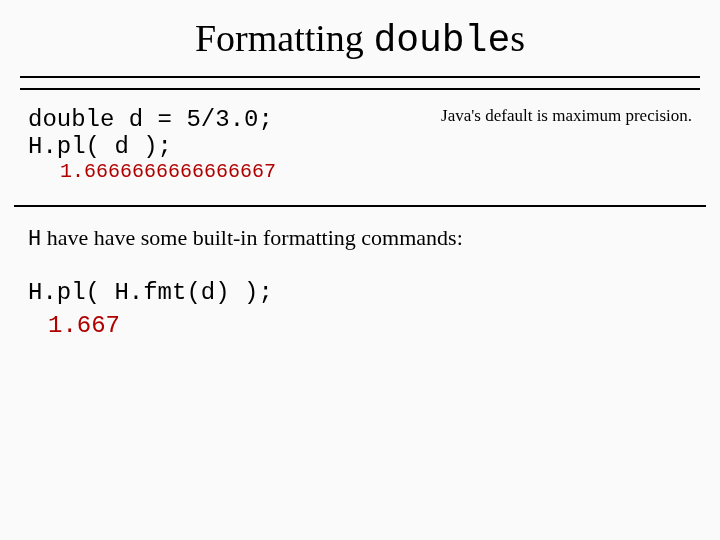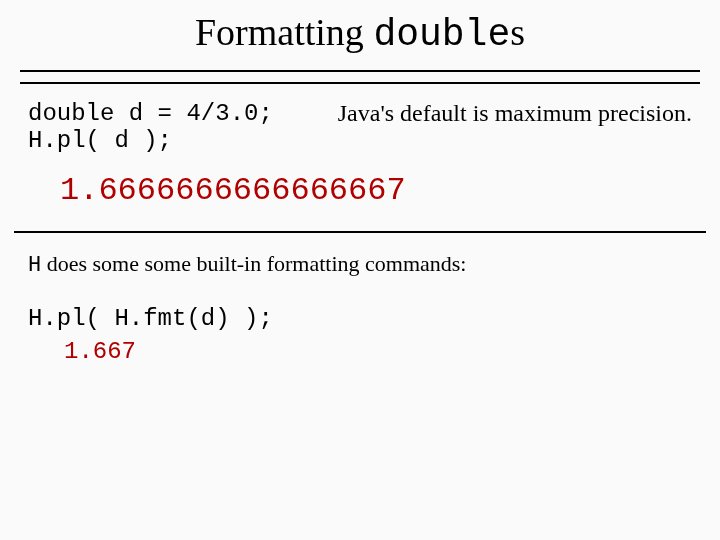--- a/index.html
+++ b/index.html
@@ -13,21 +13,21 @@
   }
   .slide {
     position: relative;
     width: 720px;
     height: 540px;
     box-sizing: border-box;
   }
   .title {
     text-align: center;
     font-size: 38px;
-    padding-top: 10px;
+    padding-top: 16px;
     padding-bottom: 8px;
   }
   .title .mono {
     font-family: 'Courier New', Courier, monospace;
   }
   .dbl-rule {
     height: 10px;
     margin: 6px 20px 10px 20px;
     border-top: 2px solid #000;
     border-bottom: 2px solid #000;
@@ -38,29 +38,28 @@
     align-items: flex-start;
     padding: 6px 28px 0 28px;
   }
   .code {
     font-family: 'Courier New', Courier, monospace;
     font-size: 24px;
     white-space: pre;
   }
   .note {
     font-family: Georgia, 'Times New Roman', Times, serif;
-    font-size: 24px;
+    font-size: 17px;
     white-space: nowrap;
   }
   .output {
     font-family: 'Courier New', Courier, monospace;
-    font-size: 32px;
+    font-size: 20px;
     color: #b00000;
     margin-left: 60px;
-    margin-top: 18px;
   }
   .hr {
     border: none;
     border-top: 2px solid #000;
     margin: 22px 14px 18px 14px;
   }
   .body {
     padding: 0 28px;
   }
   .line {
@@ -74,52 +73,52 @@
   .codeblock {
     font-family: 'Courier New', Courier, monospace;
     font-size: 24px;
     margin-bottom: 6px;
     margin-top: 27px;
   }
   .outsm {
     font-family: 'Courier New', Courier, monospace;
     font-size: 24px;
     color: #b00000;
-    margin-left: 36px;
+    margin-left: 20px;
     margin-bottom: 18px;
   }
   .arghl {
     background: #ffff66;
   }
 </style>
 </head>
 <body>
 
 <div class="slide">
 
   <div class="title">
     <span>Formatting </span><span class="mono">double</span><span>s</span>
   </div>
 
   <div class="dbl-rule"></div>
 
   <div class="row1">
-    <div class="code"><span>double d = 4/3.0;</span>
+    <div class="code"><span>double d = 5/3.0;</span>
 <span>H.pl( d );</span></div>
     <div class="note">Java's default is maximum precision.</div>
   </div>
 
   <div class="output">1.6666666666666667</div>
 
   <hr class="hr">
 
   <div class="body">
 
     <div class="line">
-      <span class="mono">H</span><span> does some some built-in formatting commands:</span>
+      <span class="mono">H</span><span> have have some built-in formatting commands:</span>
     </div>
 
     <div class="codeblock">H.pl( H.fmt(d) );</div>
     <div class="outsm">1.667</div>
 
 
   </div>
 
 </div>
 

